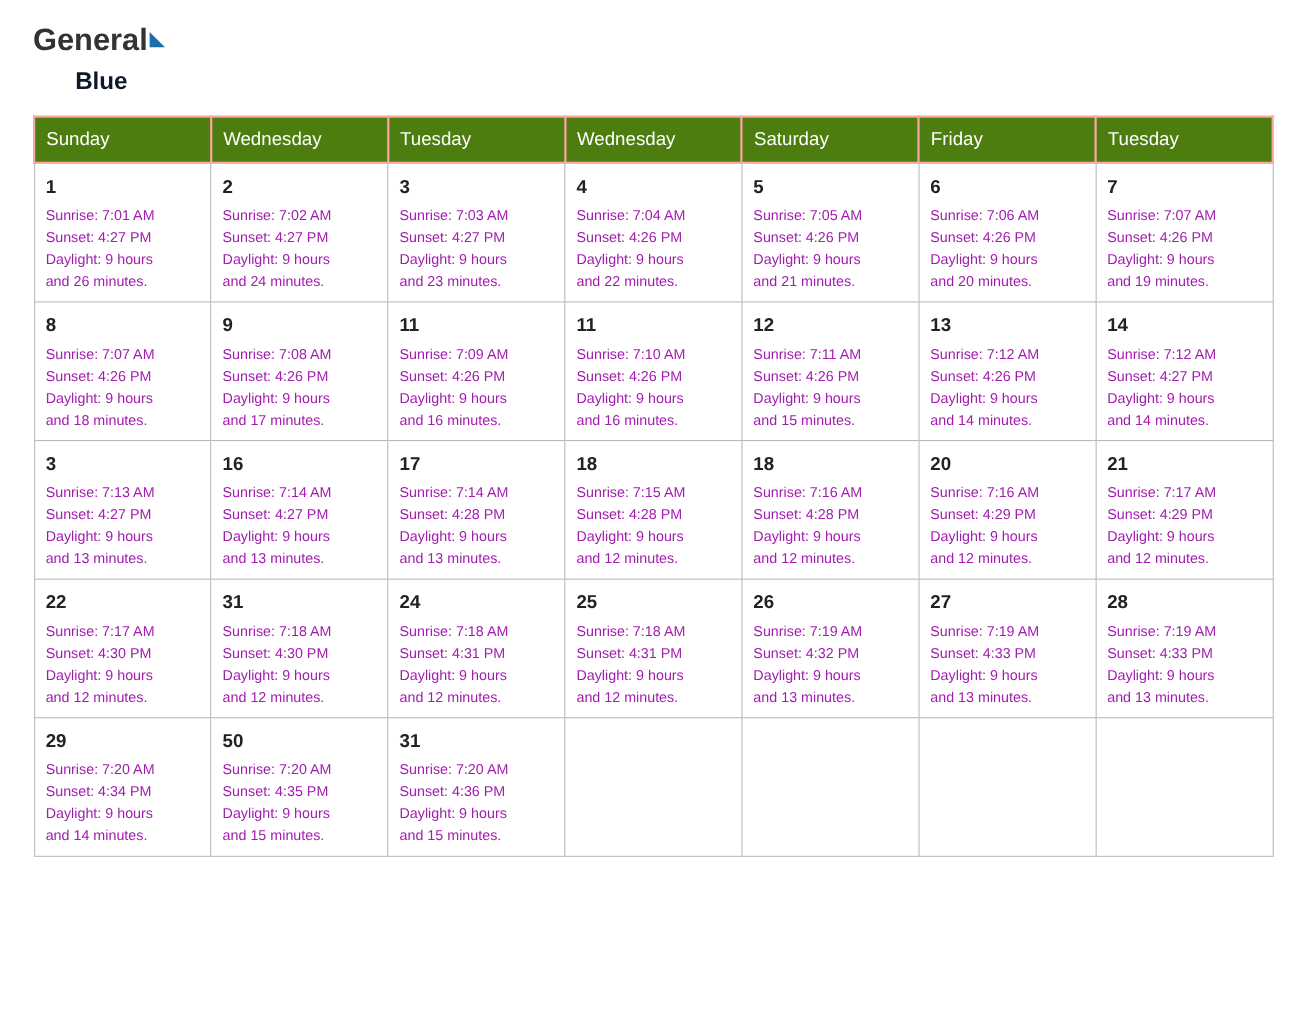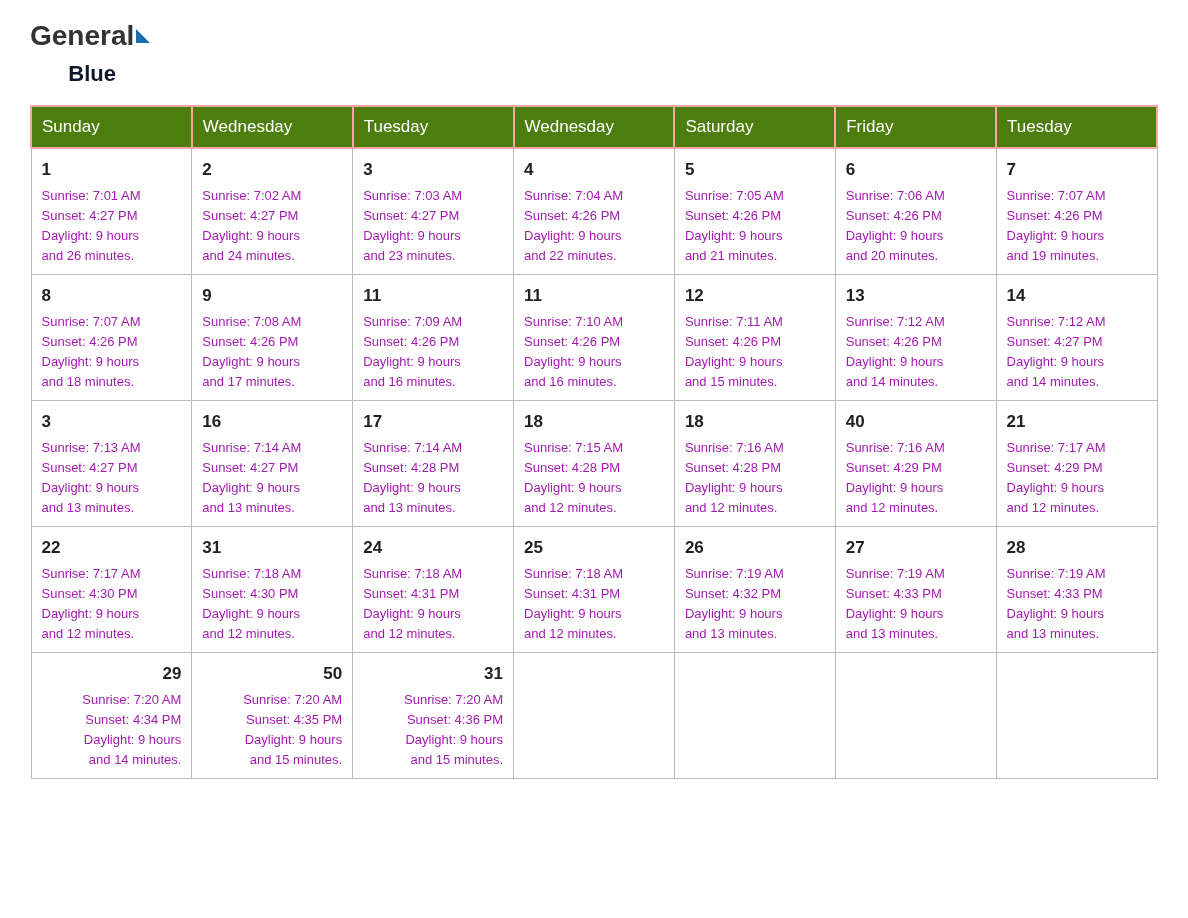--- a/index.html
+++ b/index.html
@@ -71,21 +71,20 @@
       vertical-align: top;
       padding: 8px 10px;
       border: 1px solid #bbb;
       font-size: 14px;
       line-height: 1.5;
       background: #fff;
       height: 105px;
     }
     tbody tr:last-child td {
       height: auto;
-      text-align: right;
     }
     .day-num {
       font-size: 17px;
       font-weight: bold;
       color: #222;
       display: block;
       margin-bottom: 3px;
     }
     .day-info {
       color: #a21caf;
@@ -201,21 +200,21 @@
         </td>
         <td>
           <span class="day-num">18</span>
           <div class="day-info">Sunrise: 7:15 AM<br>Sunset: 4:28 PM<br>Daylight: 9 hours<br>and 12 minutes.</div>
         </td>
         <td>
           <span class="day-num">18</span>
           <div class="day-info">Sunrise: 7:16 AM<br>Sunset: 4:28 PM<br>Daylight: 9 hours<br>and 12 minutes.</div>
         </td>
         <td>
-          <span class="day-num">40</span>
+          <span class="day-num">20</span>
           <div class="day-info">Sunrise: 7:16 AM<br>Sunset: 4:29 PM<br>Daylight: 9 hours<br>and 12 minutes.</div>
         </td>
         <td>
           <span class="day-num">21</span>
           <div class="day-info">Sunrise: 7:17 AM<br>Sunset: 4:29 PM<br>Daylight: 9 hours<br>and 12 minutes.</div>
         </td>
       </tr>
       <tr>
         <td>
           <span class="day-num">22</span>

